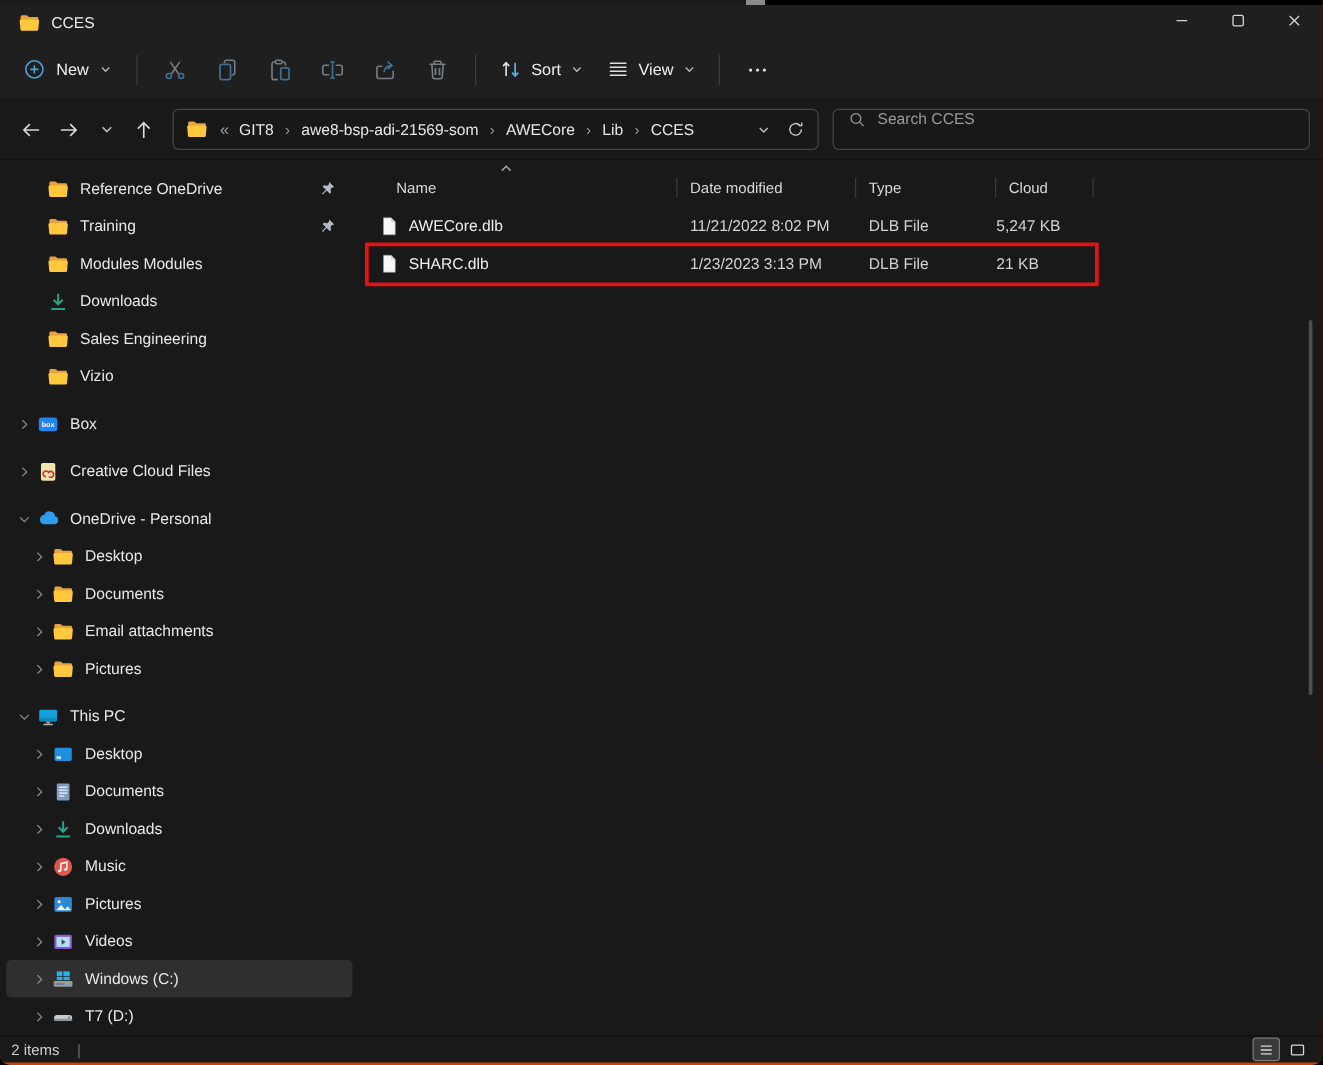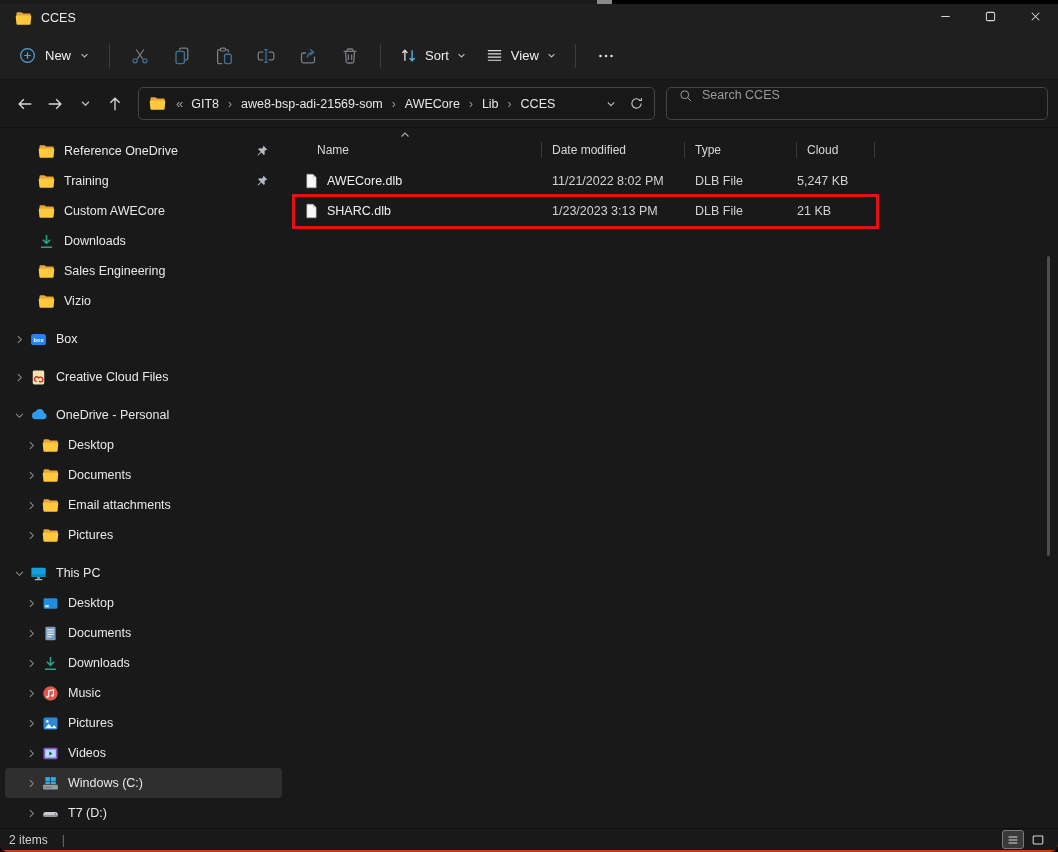--- a/index.html
+++ b/index.html
@@ -350,21 +350,21 @@
           </span>
   </div>
         <div class="sb-item pinned-row">
 
     <span class="sicon">
             <svg viewBox="0 0 16 16">
               <path fill="#e8a33d" d="M1.4 3.2c0-.7.5-1.2 1.2-1.2h3c.4 0 .8.2 1 .4l1 .9h6c.7 0 1.2.5 1.2 1.2v.9H1.4z"></path>
               <path fill="#ffc83d" d="M2 5h12c.8 0 1.4.6 1.3 1.4l-.6 6.2c-.1.7-.6 1.2-1.3 1.2H2.6c-.7 0-1.2-.5-1.3-1.2L.7 6.4C.6 5.6 1.2 5 2 5z"></path>
             </svg>
           </span>
-    <span class="slabel">Custom AWECore</span>
+    <span class="slabel">Modules Modules</span>
 
   </div>
         <div class="sb-item pinned-row">
 
     <span class="sicon">
             <svg viewBox="0 0 16 16" fill="none" stroke="#29a387" stroke-width="1.5">
               <path d="M8 1.8v7.6M4.6 6.4L8 9.8l3.4-3.4M2.8 13.4h10.4"></path>
             </svg>
           </span>
     <span class="slabel">Downloads</span>

